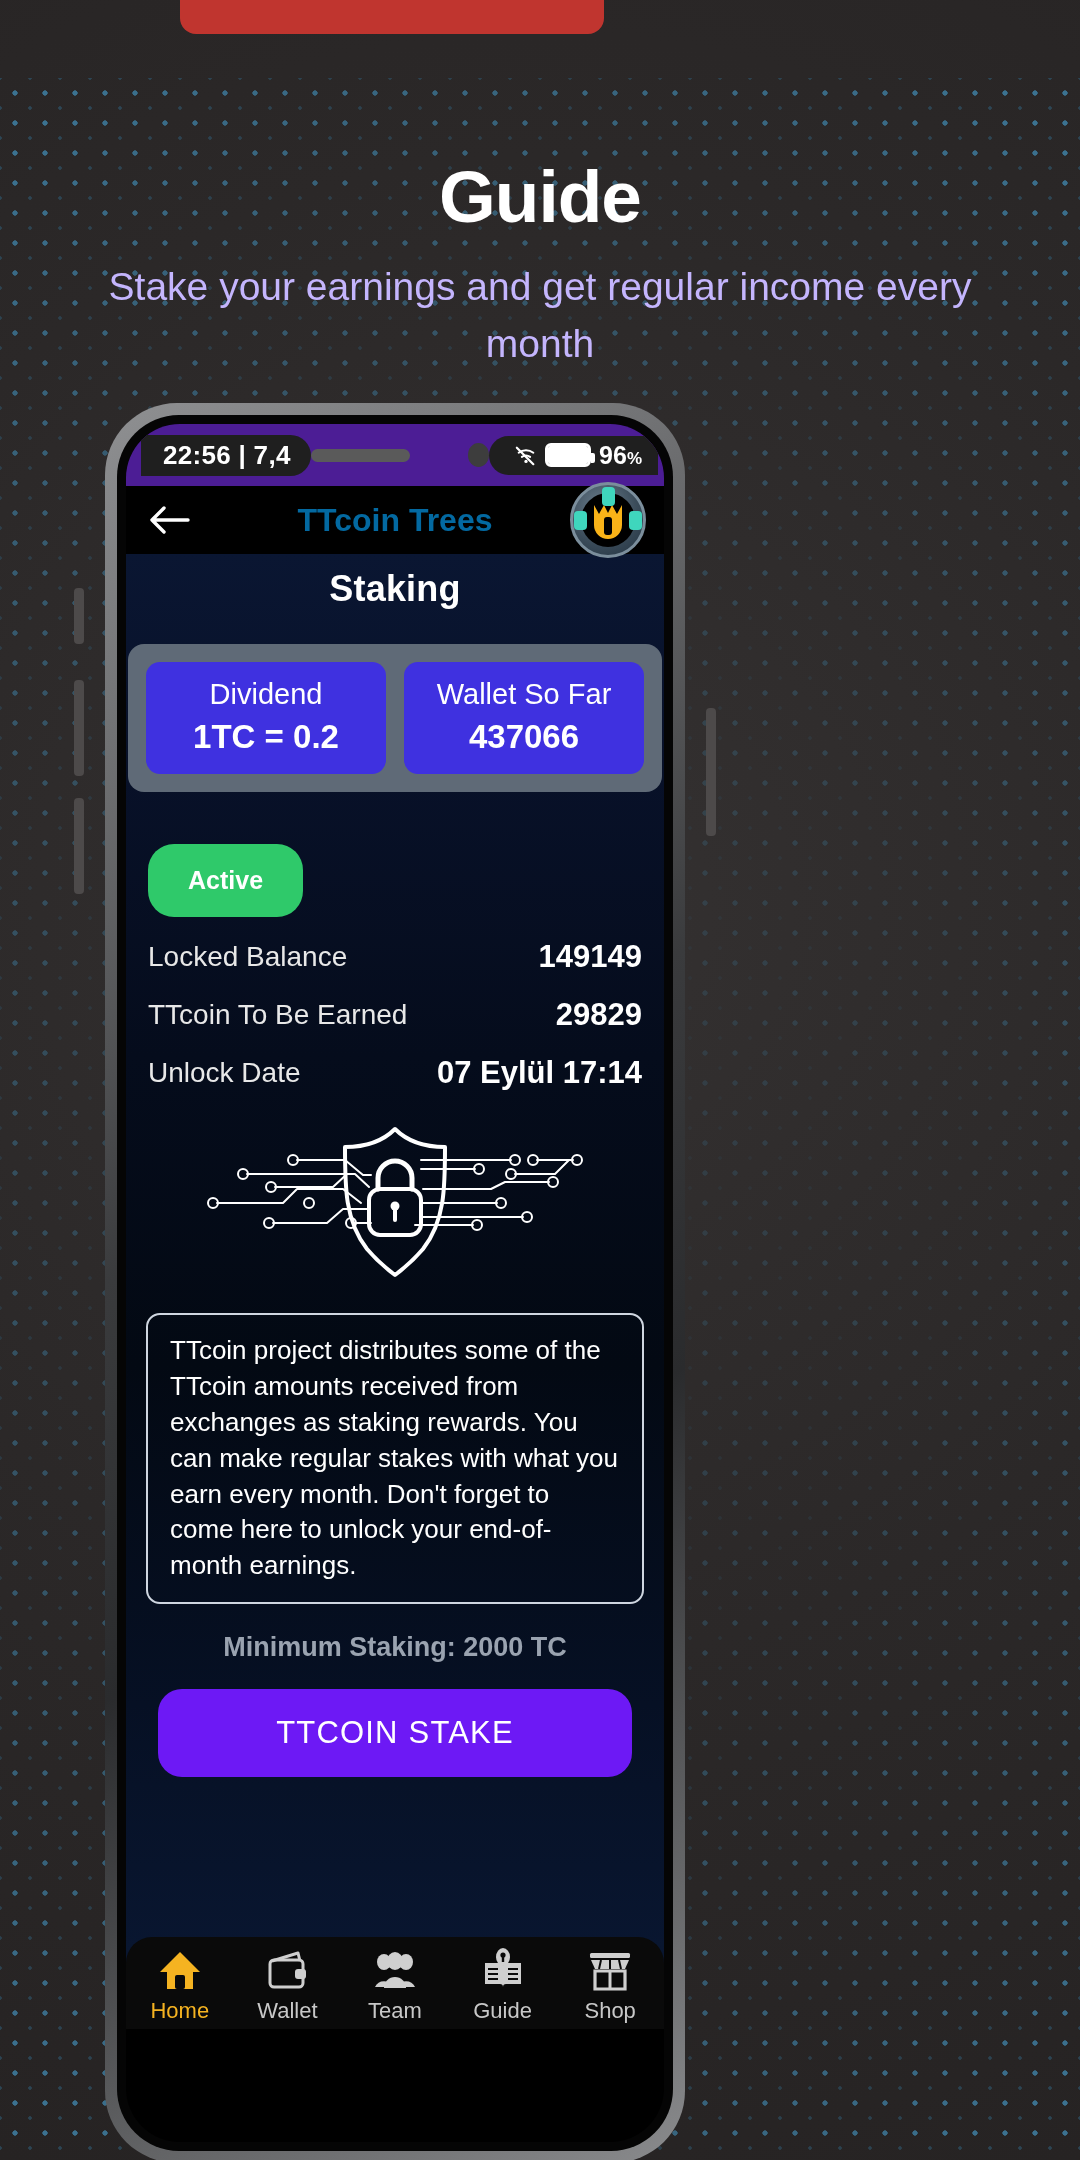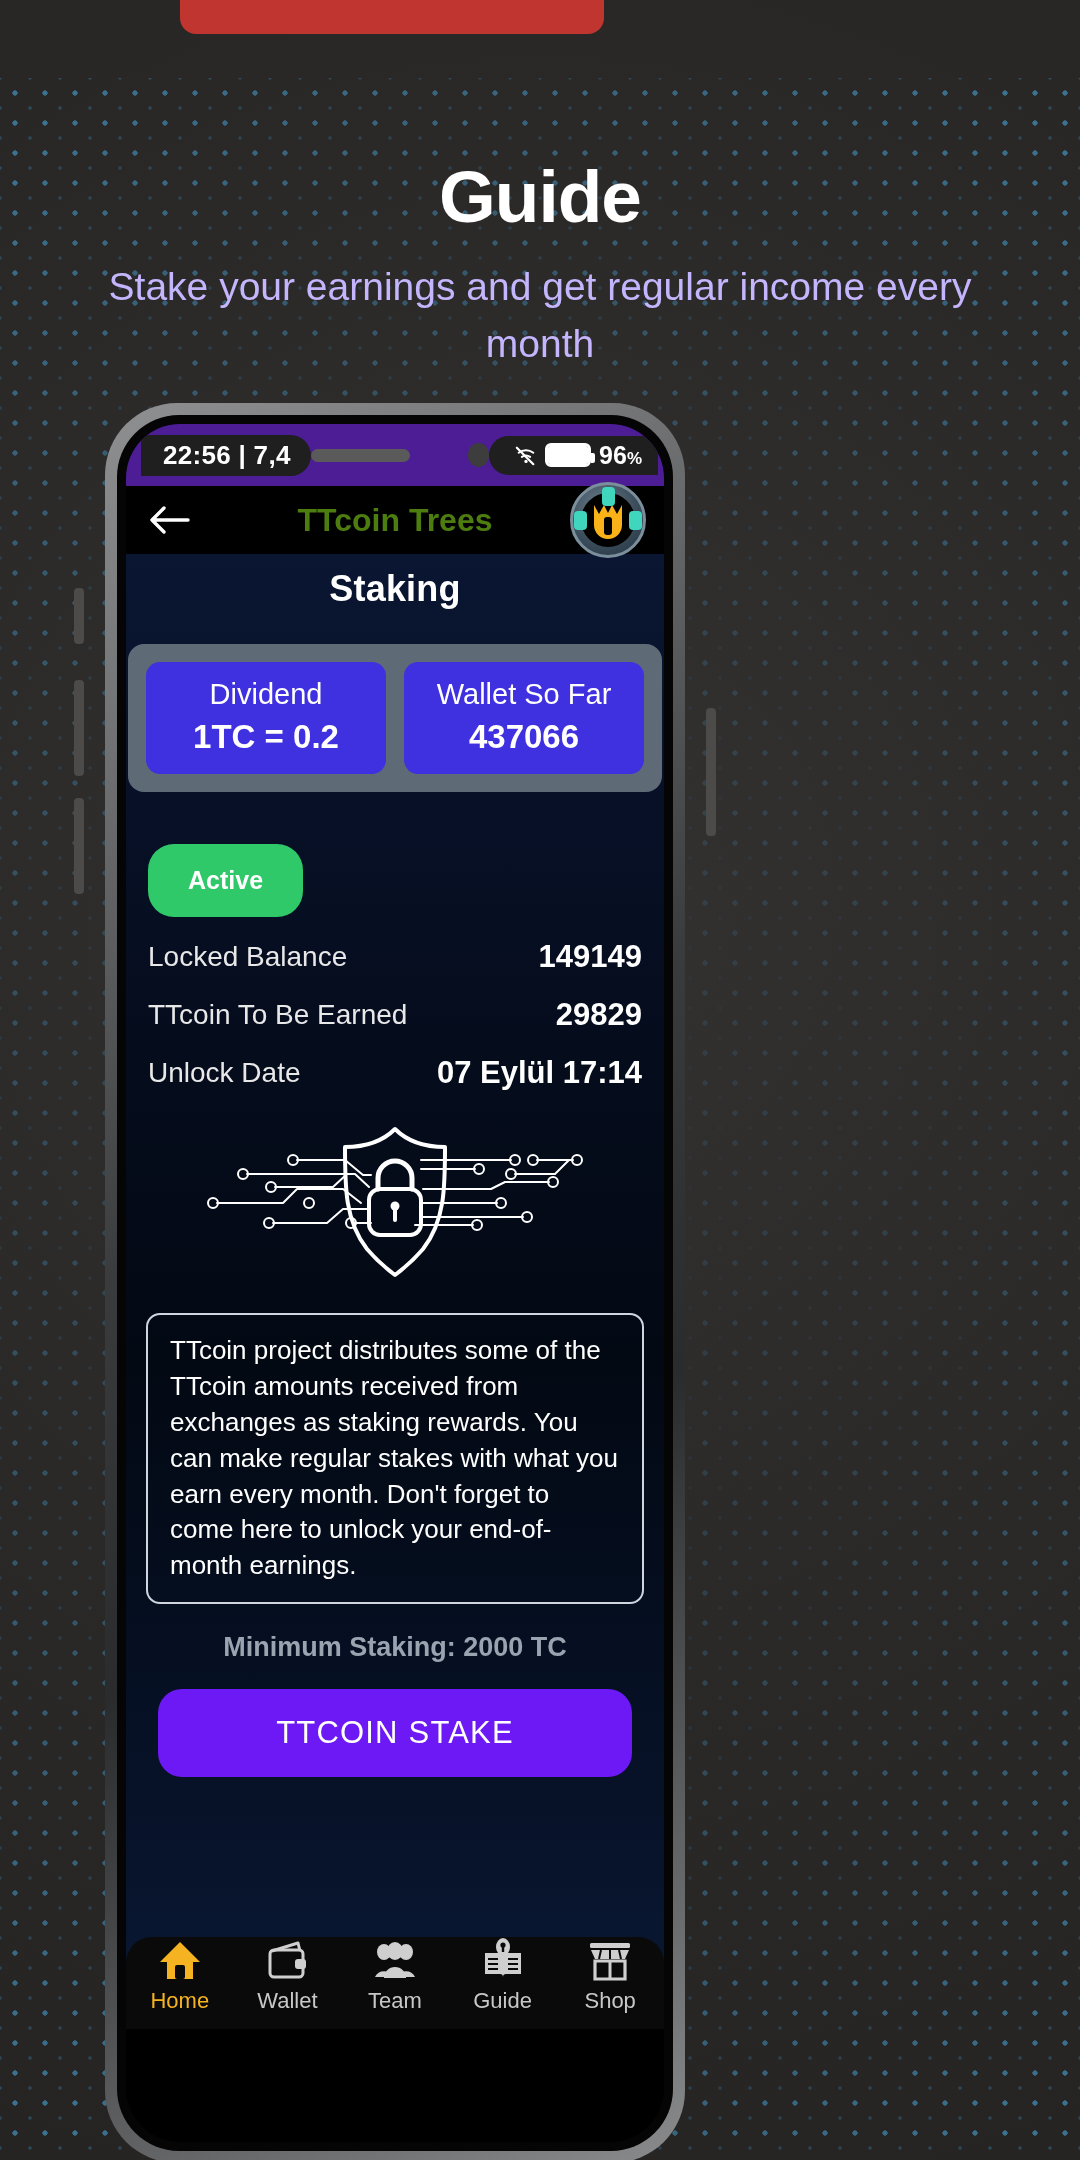--- a/index.html
+++ b/index.html
@@ -103,21 +103,21 @@
   #battery-pct .unit { font-size:17px; }
 
   
   #app-header {
     height:68px; background:#000; display:flex; align-items:center;
     position:relative; padding:0 18px;
   }
   #back-arrow { width:52px; height:40px; flex:0 0 auto; }
   #app-title {
     position:absolute; left:0; right:0; text-align:center;
-    font-size:32px; font-weight:bold; color:#4d7c0f; pointer-events:none;
+    font-size:32px; font-weight:bold; color:#0369a1; pointer-events:none;
   }
   #app-logo {
     margin-left:auto; width:76px; height:76px; border-radius:50%;
     background:radial-gradient(circle at 40% 32%, #6c7f8e 0%, #3b4c5a 55%, #223240 100%);
     border:3px solid #7b8e9c;
     display:flex; align-items:center; justify-content:center;
     position:relative; z-index:7; flex:0 0 auto;
   }
   #app-logo-inner {
     width:54px; height:54px; border-radius:50%; background:#000;
@@ -187,21 +187,21 @@
   #cta-button {
     margin:26px 32px 0; background:#6d19f5; border-radius:24px;
     height:88px; display:flex; align-items:center; justify-content:center;
     color:#fff; font-size:31px; font-weight:normal; letter-spacing:1.2px;
   }
 
   
   #bottom-nav {
     position:absolute; left:0; right:0; bottom:0; height:92px;
     background:#0a0a0a; display:flex; align-items:flex-start;
-    border-radius:26px 26px 0 0;
+    padding-top:10px; border-radius:26px 26px 0 0;
   }
   .nav-item { flex:1; display:flex; flex-direction:column; align-items:center; gap:5px; }
   .nav-icon { width:46px; height:46px; }
   .nav-label { font-size:22px; color:#c8c8c8; }
   .nav-item.active .nav-label { color:#f5b321; }
 </style>
 </head>
 <body>
 
 <div id="promo-bg">

